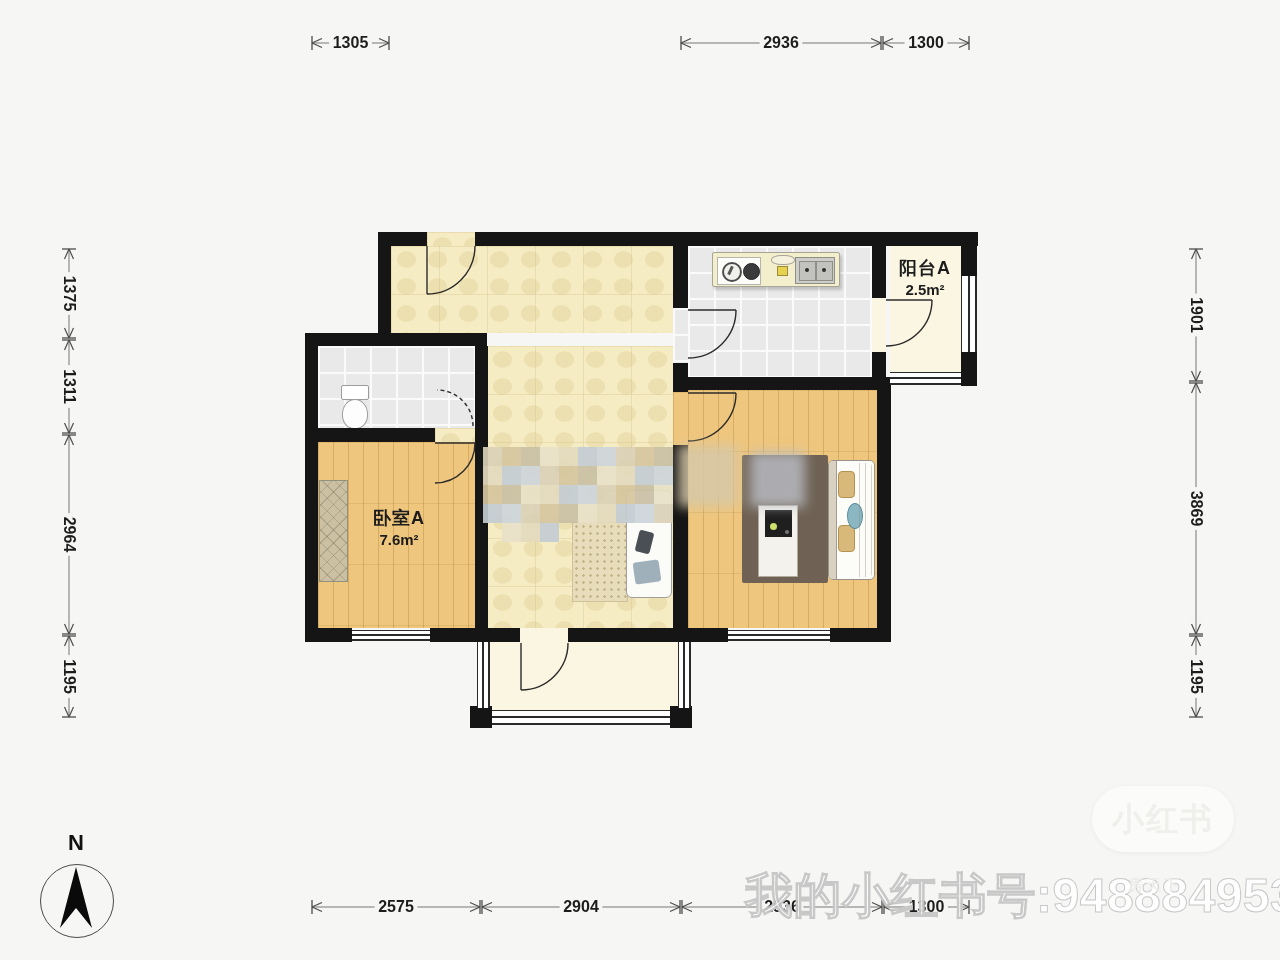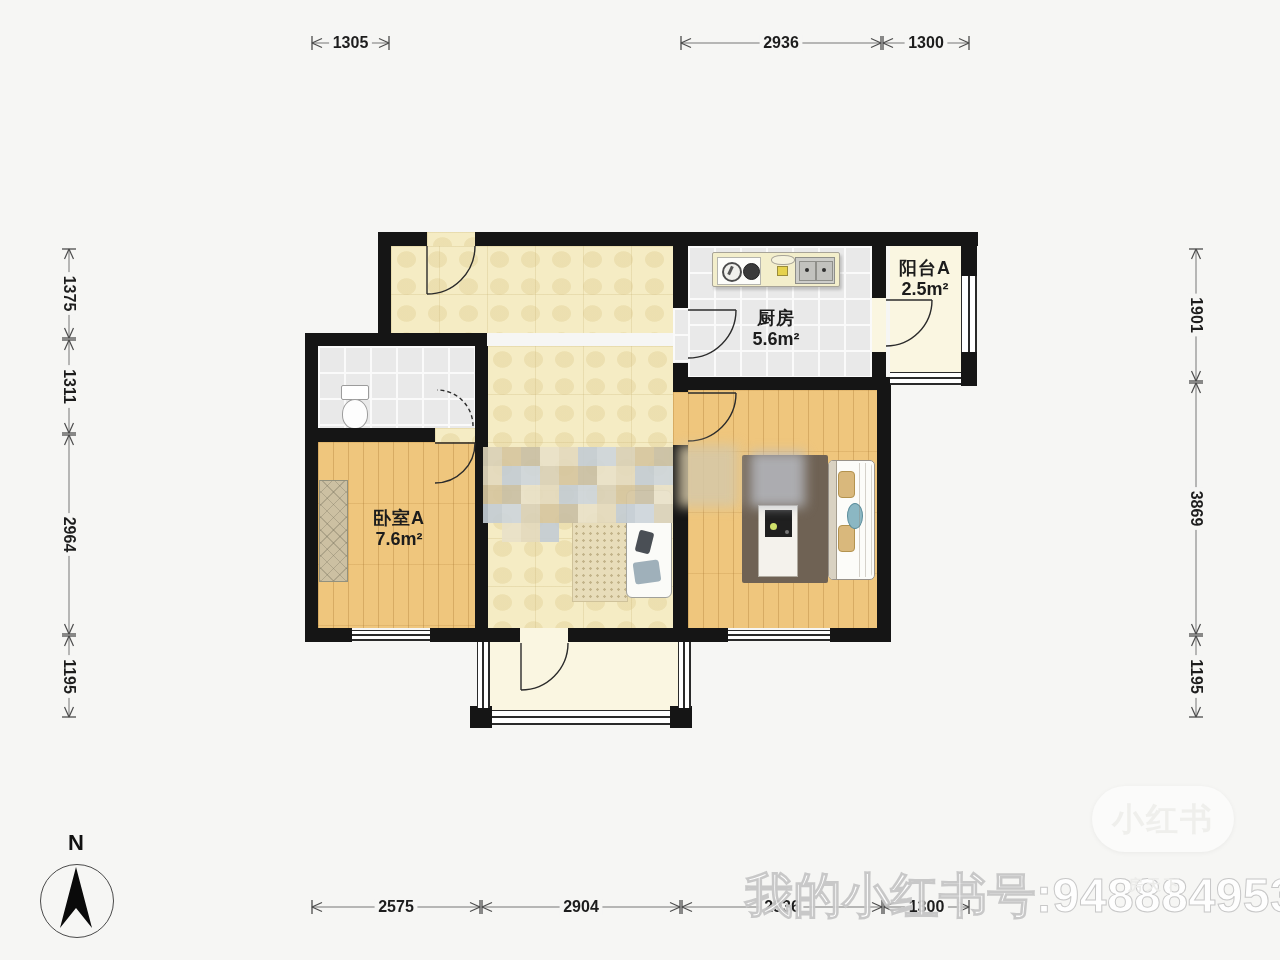--- a/index.html
+++ b/index.html
@@ -65,21 +65,21 @@
   .blanket{position:absolute;right:2px;top:2px;width:18px;height:114px;border-radius:0 4px 4px 0;
      background:repeating-linear-gradient(90deg,transparent 0 5px,rgba(140,130,115,.35) 5px 6px);}
   .blur-patch{position:absolute;z-index:24;filter:blur(6px);}
 
   
   .mosaic-cell{position:absolute;z-index:25;}
 
   
   .room-label{position:absolute;width:120px;text-align:center;color:#1c1c1c;z-index:20;line-height:21px;}
   .room-label .rn{display:block;font-size:18px;font-weight:700;letter-spacing:1px;}
-  .room-label .ra{display:block;font-size:18px;font-weight:600;}
+  .room-label .ra{display:block;font-size:15px;font-weight:600;}
 
   
   .dim{position:absolute;z-index:30;}
 
   
   #compass{position:absolute;left:30px;top:830px;width:92px;height:112px;z-index:30;}
   #compass .n{display:block;text-align:center;font-size:22px;font-weight:700;color:#111;}
   #compass .circle{position:absolute;left:10px;top:34px;width:72px;height:72px;border:1.5px solid #4a4a4a;border-radius:50%;}
   #compass svg{position:absolute;left:10px;top:34px;}
 
@@ -150,24 +150,20 @@
   <div class="furn" id="bed" style="left:828px;top:460px;width:47px;height:120px;">
     <span class="headboard"></span>
     <span class="pillow" style="left:9px;top:10px;"></span>
     <span class="pillow" style="left:9px;top:64px;"></span>
     <span class="bed-deco"></span>
     <span class="blanket"></span>
   </div>
   <div class="blur-patch" style="left:678px;top:445px;width:60px;height:62px;background:rgba(213,200,168,.85);"></div>
   <div class="blur-patch" style="left:750px;top:452px;width:55px;height:55px;background:rgba(187,191,199,.8);"></div>
 
-  <div class="room-label" style="left:716px;top:308px;">
-    <span class="rn">厨房</span>
-    <span class="ra">5.6m²</span>
-  </div>
   <div class="room-label" style="left:339px;top:508px;">
     <span class="rn">卧室A</span>
     <span class="ra">7.6m²</span>
   </div>
   <div class="room-label" style="left:865px;top:258px;">
     <span class="rn">阳台A</span>
     <span class="ra">2.5m²</span>
   </div>
 
   <svg class="doors" width="1280" height="960">

